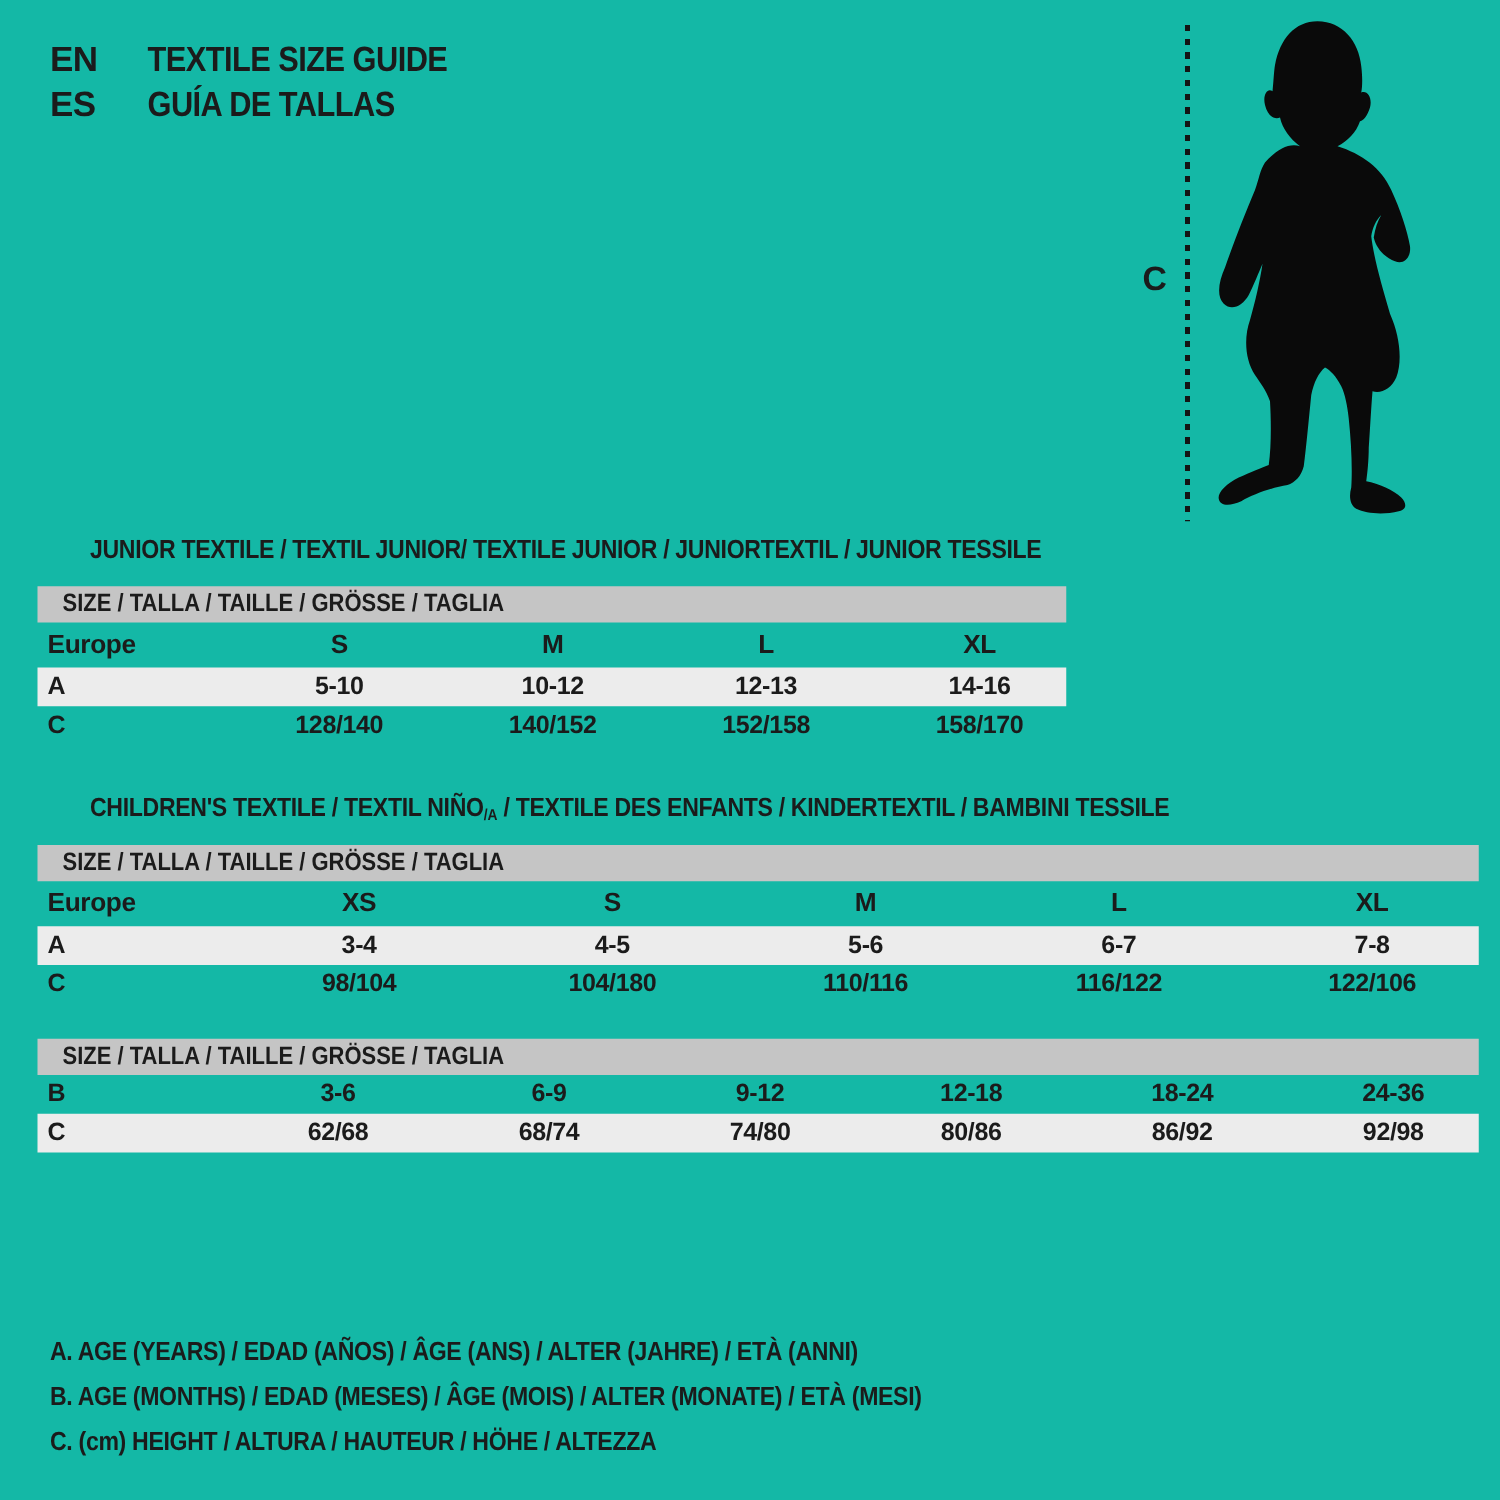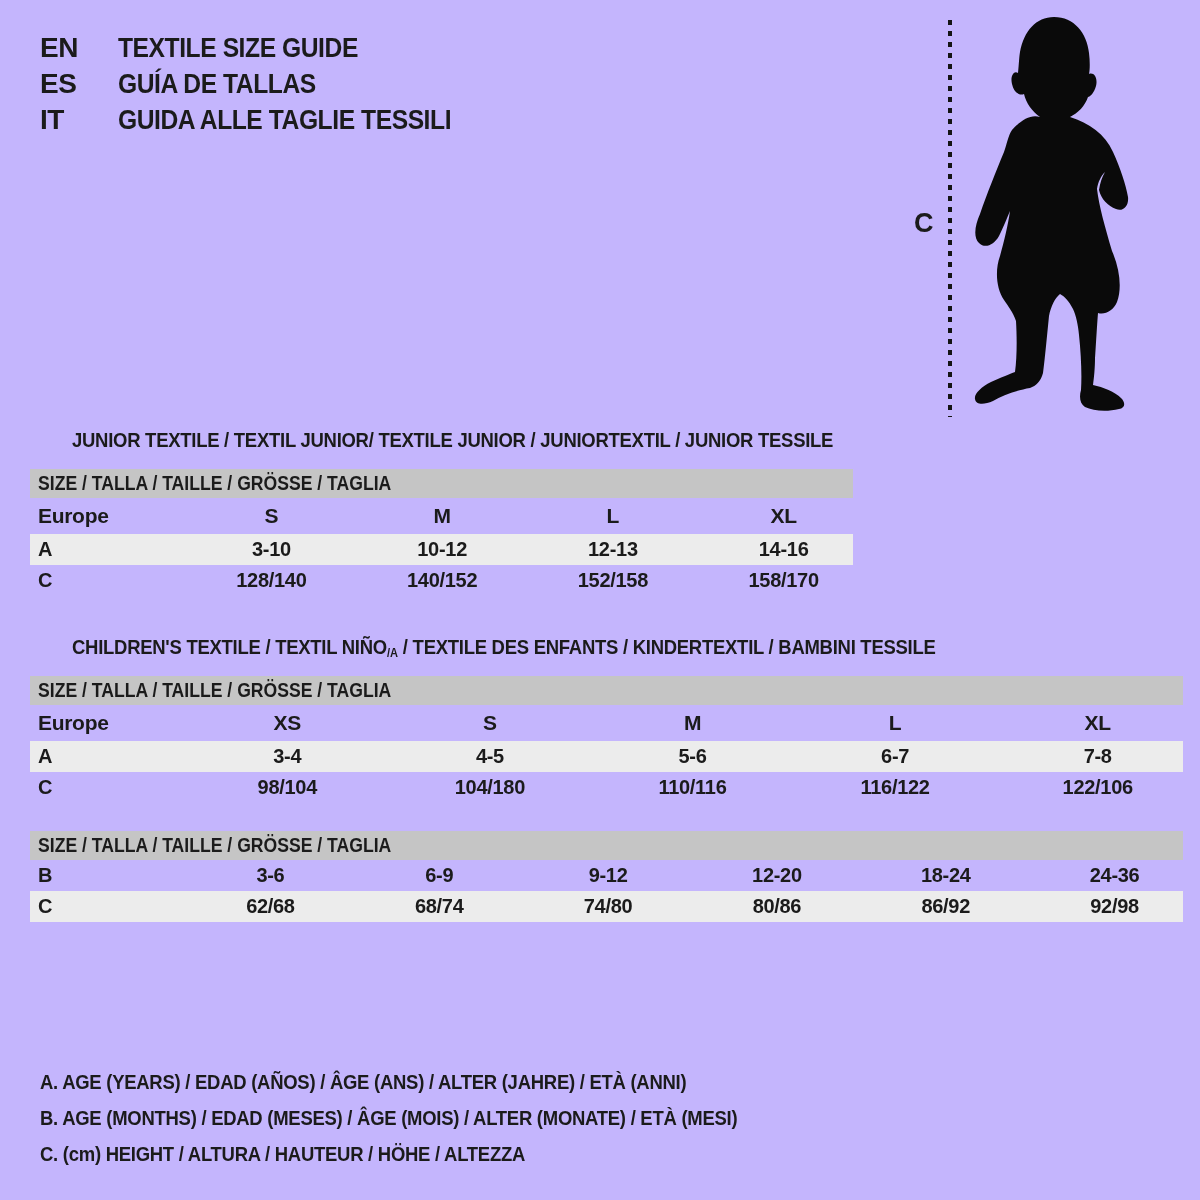--- a/index.html
+++ b/index.html
@@ -1,17 +1,17 @@
 <!DOCTYPE html>
 <html><head>
 <meta charset="utf-8">
 <style>
   html,body{margin:0;padding:0;}
   body{font-family:"Liberation Sans",sans-serif;background:#fff;}
-  .page{position:relative;width:1200px;height:1200px;background:#c4b5fd;color:#1b1b1b;overflow:hidden;font-weight:700;}
+  .page{position:relative;width:1200px;height:1200px;background:#14b8a6;color:#1b1b1b;overflow:hidden;font-weight:700;}
   .cond{display:inline-block;transform:scaleX(0.88);transform-origin:0 50%;white-space:nowrap;}
 
   
   .langs{position:absolute;left:40px;top:30px;}
   .lang-row{display:flex;height:36px;align-items:center;font-size:28px;letter-spacing:-0.5px;}
   .lang-code{width:78px;flex:0 0 78px;}
   .lang-title{white-space:nowrap;}
 
   
   .measure-line{position:absolute;left:948px;top:20px;width:4px;height:397px;
@@ -24,21 +24,21 @@
   .section-title{position:relative;left:10px;font-size:21px;letter-spacing:-0.3px;margin-bottom:0;margin-left:32px;}
   .title-line{line-height:36px;height:36px;}
   .section.junior{top:422px;width:823px;}
   .section.children{top:629px;width:1153px;}
   .section.babies{top:831px;width:1153px;}
   .section.junior .title-block,.section.children .title-block{height:47px;}
   .section.babies .title-block{height:84px;}
   .sub{font-size:0.6em;vertical-align:-0.25em;letter-spacing:0;}
 
   .table{width:100%;}
-  .table-header{height:29px;background:#c5c5c5;display:flex;align-items:center;padding-left:8px;box-sizing:border-box;font-size:20px;}
+  .table-header{height:29px;background:#c5c5c5;display:flex;align-items:center;padding-left:20px;box-sizing:border-box;font-size:20px;}
   .trow{display:grid;align-items:center;height:31px;font-size:20px;gap:32px;}
   .trow.first{height:36px;font-size:21px;}
   .trow.shaded{background:#ececec;}
   .cell{text-align:center;letter-spacing:-0.3px;}
   .label-cell{text-align:left;padding-left:8px;}
 
   
   .legend{position:absolute;left:40px;top:1064px;}
   .legend-line{height:36px;line-height:36px;font-size:21px;letter-spacing:-0.3px;}
 </style>
@@ -48,24 +48,20 @@
 <div class="page">
 
   <div class="langs">
       <div class="lang-row">
         <span class="lang-code">EN</span>
         <span class="lang-title cond">TEXTILE SIZE GUIDE</span>
       </div>
       <div class="lang-row">
         <span class="lang-code">ES</span>
         <span class="lang-title cond">GUÍA DE TALLAS</span>
-      </div>
-      <div class="lang-row">
-        <span class="lang-code">IT</span>
-        <span class="lang-title cond">GUIDA ALLE TAGLIE TESSILI</span>
       </div>
     </div>
 
   <div class="measure-line"></div>
   <div class="c-label">C</div>
   <svg class="toddler" width="170" height="405" viewBox="0 0 170 405" aria-hidden="true">
     <path fill="#0a0a0a" d="M86,4
       C106,4 119,20 121,40 C122,48 122,56 121,61
       C126,59 130,65 128,73 C126,80 122,84 120,84
       C117,93 110,100 102,104
@@ -101,21 +97,21 @@
       <div class="rows">
           <div class="trow first" style="grid-template-columns: 140px repeat(4, 1fr);">
             <div class="cell label-cell">Europe</div>
             <div class="cell value-cell">S</div>
             <div class="cell value-cell">M</div>
             <div class="cell value-cell">L</div>
             <div class="cell value-cell">XL</div>
           </div>
           <div class="trow shaded" style="grid-template-columns: 140px repeat(4, 1fr);">
             <div class="cell label-cell">A</div>
-            <div class="cell value-cell">3-10</div>
+            <div class="cell value-cell">5-10</div>
             <div class="cell value-cell">10-12</div>
             <div class="cell value-cell">12-13</div>
             <div class="cell value-cell">14-16</div>
           </div>
           <div class="trow" style="grid-template-columns: 140px repeat(4, 1fr);">
             <div class="cell label-cell">C</div>
             <div class="cell value-cell">128/140</div>
             <div class="cell value-cell">140/152</div>
             <div class="cell value-cell">152/158</div>
             <div class="cell value-cell">158/170</div>
@@ -163,21 +159,21 @@
     <div class="table">
       <div class="table-header">
         <span class="table-header-label cond">SIZE / TALLA / TAILLE / GRÖSSE / TAGLIA</span>
       </div>
       <div class="rows">
           <div class="trow" style="grid-template-columns: 140px repeat(6, 1fr);">
             <div class="cell label-cell">B</div>
             <div class="cell value-cell">3-6</div>
             <div class="cell value-cell">6-9</div>
             <div class="cell value-cell">9-12</div>
-            <div class="cell value-cell">12-20</div>
+            <div class="cell value-cell">12-18</div>
             <div class="cell value-cell">18-24</div>
             <div class="cell value-cell">24-36</div>
           </div>
           <div class="trow shaded" style="grid-template-columns: 140px repeat(6, 1fr);">
             <div class="cell label-cell">C</div>
             <div class="cell value-cell">62/68</div>
             <div class="cell value-cell">68/74</div>
             <div class="cell value-cell">74/80</div>
             <div class="cell value-cell">80/86</div>
             <div class="cell value-cell">86/92</div>

